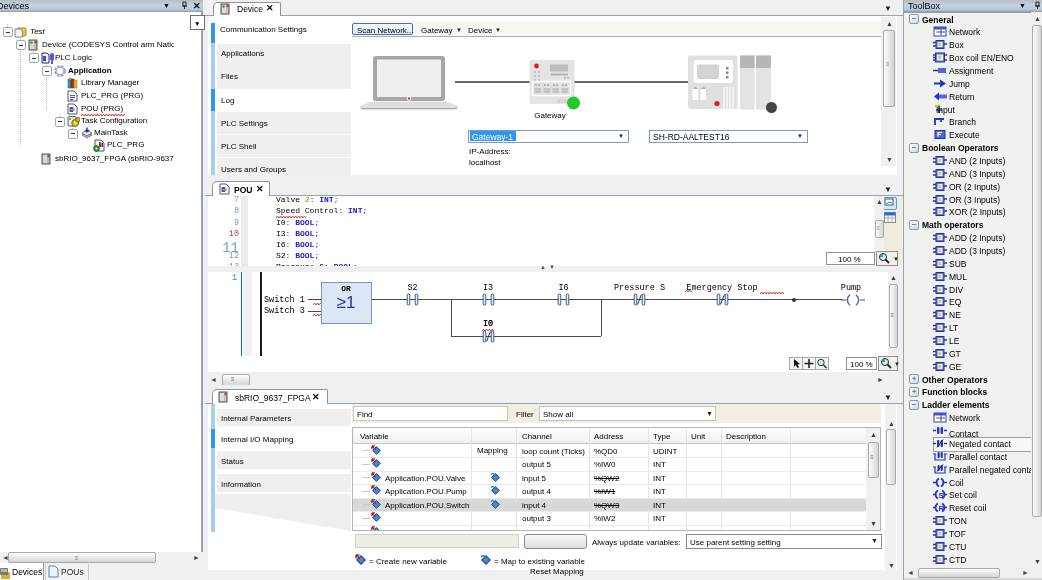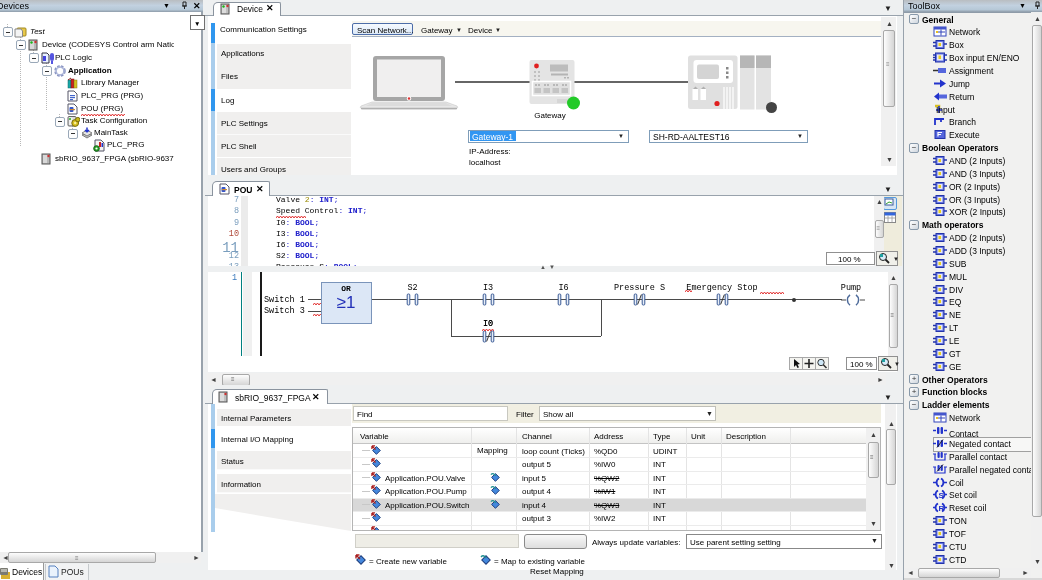--- a/index.html
+++ b/index.html
@@ -656,21 +656,21 @@
           <rect x="5.5" y="4" width="2.5" height="3" fill="#e8d020"></rect>
           <path d="M0 3.5 h3 M0 7 h3 M11 5 h3" stroke="#2233aa" stroke-width="1.4"></path>
         </svg></div>
 <div class="abs" style="left:45px;top:28.2px;white-space:nowrap;font-size:8.5px;">Box</div>
 <div class="abs" style="left:29px;top:40.1px;width:14px;height:12px;"><svg width="14" height="11">
           <rect x="2.5" y="1" width="9" height="9" fill="#6677e0" stroke="#2233aa"></rect>
           <rect x="4" y="2.5" width="6" height="6" fill="#e8e8f8"></rect>
           <rect x="5.5" y="3.5" width="2.5" height="3.5" fill="#e8d020"></rect>
           <path d="M0 3 h2.5 M0 5.5 h2.5 M0 8 h2.5 M11.5 3 h2.5 M11.5 8 h2.5" stroke="#2233aa" stroke-width="1.3"></path>
         </svg></div>
-<div class="abs" style="left:45px;top:41.1px;white-space:nowrap;font-size:8.5px;">Box input EN/ENO</div>
+<div class="abs" style="left:45px;top:41.1px;white-space:nowrap;font-size:8.5px;">Box coil EN/ENO</div>
 <div class="abs" style="left:29px;top:52.9px;width:14px;height:12px;"><svg width="14" height="11">
           <path d="M0 5.5 h5" stroke="#333" stroke-width="1.5"></path>
           <rect x="5" y="3" width="8" height="5" fill="#5566dd"></rect>
         </svg></div>
 <div class="abs" style="left:45px;top:53.9px;white-space:nowrap;font-size:8.5px;">Assignment</div>
 <div class="abs" style="left:29px;top:65.8px;width:14px;height:12px;"><svg width="14" height="11">
           <path d="M1 5.5 h8" stroke="#2233cc" stroke-width="2"></path>
           <path d="M7 1.5 L13 5.5 L7 9.5 z" fill="#2233cc"></path>
         </svg></div>
 <div class="abs" style="left:45px;top:66.8px;white-space:nowrap;font-size:8.5px;">Jump</div>

